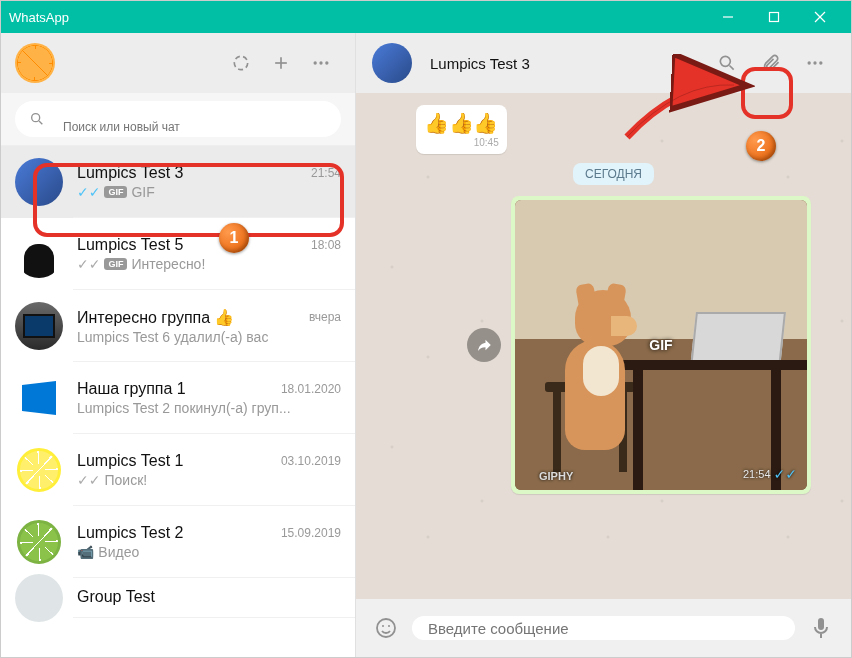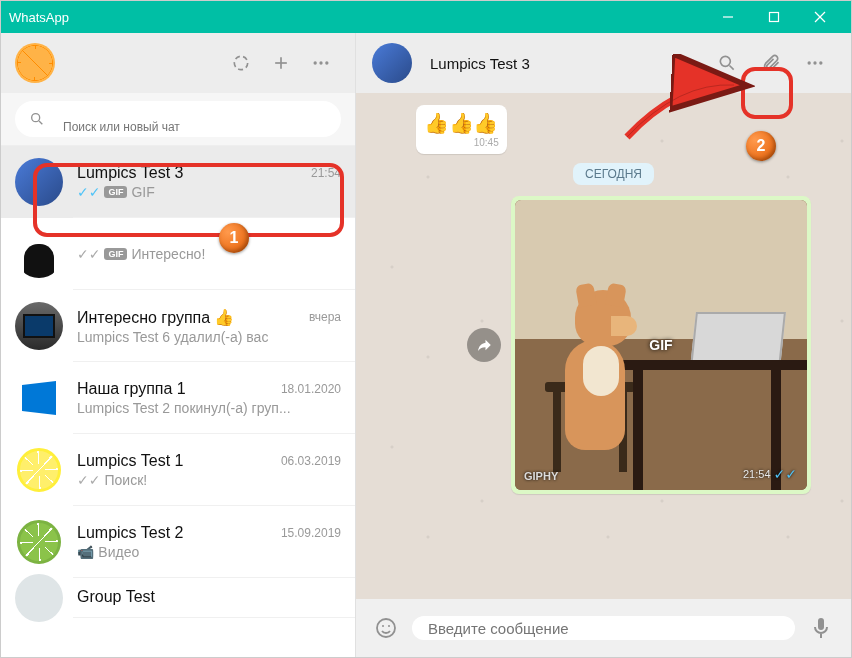--- a/index.html
+++ b/index.html
@@ -86,21 +86,21 @@
   .gif-table { position:absolute; right:-10px; bottom:20px; width:200px; height:140px; }
   .gif-table .top { position:absolute; top:30px; width:200px; height:10px; background:#2a1a12; border-radius:2px; }
   .gif-table .leg { position:absolute; top:40px; width:10px; height:120px; background:#2a1a12; }
   .gif-table .leg.l{ left:16px;} .gif-table .leg.r{ right:36px;}
   .gif-laptop { position:absolute; top:-18px; right:34px; width:90px; height:56px; background:#d8d8d8; border:2px solid #aaa; transform: skewX(-6deg); }
   .gif-stool { position:absolute; left:30px; bottom:18px; width:90px; height:90px; }
   .gif-stool .seat{ position:absolute; top:0; width:90px; height:10px; background:#3a2a1a; border-radius:3px;}
   .gif-stool .sleg{ position:absolute; top:10px; width:8px; height:80px; background:#3a2a1a;}
   .gif-stool .sleg.l{left:8px;} .gif-stool .sleg.r{right:8px;}
   .gif-label { position:absolute; top:50%; left:50%; transform:translate(-50%,-50%); color:#fff; font-weight:600; font-size:14px; text-shadow:0 0 4px #000; pointer-events:none; }
-  .giphy-tag { position:absolute; left:9px; bottom:8px; color:#dcdcdc; font-size:11px; font-weight:600; text-shadow: 0 0 3px #000; }
+  .giphy-tag { position:absolute; left:24px; bottom:8px; color:#dcdcdc; font-size:11px; font-weight:600; text-shadow: 0 0 3px #000; }
   .msg-out-time { position:absolute; right:10px; bottom:8px; color:#e8e8e8; font-size:11px; display:flex; align-items:center; gap:3px; text-shadow:0 0 3px #000;}
   .forward-btn { position:absolute; left:-44px; top:50%; transform:translateY(-50%); width:34px; height:34px; border-radius:50%; background:rgba(0,0,0,.35); display:flex; align-items:center; justify-content:center; color:#fff; cursor:pointer; }
 
   
   .composer { height:58px; background:#f0f0f0; display:flex; align-items:center; padding:0 14px; gap:10px; position:relative; z-index:1;}
   .comp-icon { width:32px; height:32px; display:flex; align-items:center; justify-content:center; color:#919191; cursor:pointer; }
   .comp-input { flex:1; height:24px; background:#fff; border-radius:20px; display:flex; align-items:center; padding:0 16px; }
   .comp-input input { border:none; outline:none; width:100%; font-size:15px; color:#333; background:transparent; }
 
   
@@ -184,20 +184,24 @@
             <span class="checks">✓✓</span>
             <span class="gif-badge">GIF</span>
             <span>GIF</span>
           </div>
         </div>
       </div>
 
       <div class="chat-item">
         <div class="chat-avatar av-man"></div>
         <div class="chat-body">
+          <div class="chat-top">
+            <span class="chat-name">Lumpics Test 5</span>
+            <span class="chat-time">18:08</span>
+          </div>
           <div class="chat-preview">
             <span class="checks gray">✓✓</span>
             <span class="gif-badge">GIF</span>
             <span>Интересно!</span>
           </div>
         </div>
       </div>
 
       <div class="chat-item">
         <div class="chat-avatar av-pc"></div>
@@ -223,21 +227,21 @@
             <span>Lumpics Test 2 покинул(-а) груп...</span>
           </div>
         </div>
       </div>
 
       <div class="chat-item">
         <div class="chat-avatar av-lemon"></div>
         <div class="chat-body">
           <div class="chat-top">
             <span class="chat-name">Lumpics Test 1</span>
-            <span class="chat-time">06.03.2019</span>
+            <span class="chat-time">03.10.2019</span>
           </div>
           <div class="chat-preview">
             <span class="checks gray">✓✓</span>
             <span>Поиск!</span>
           </div>
         </div>
       </div>
 
       <div class="chat-item">
         <div class="chat-avatar av-lime"></div>

